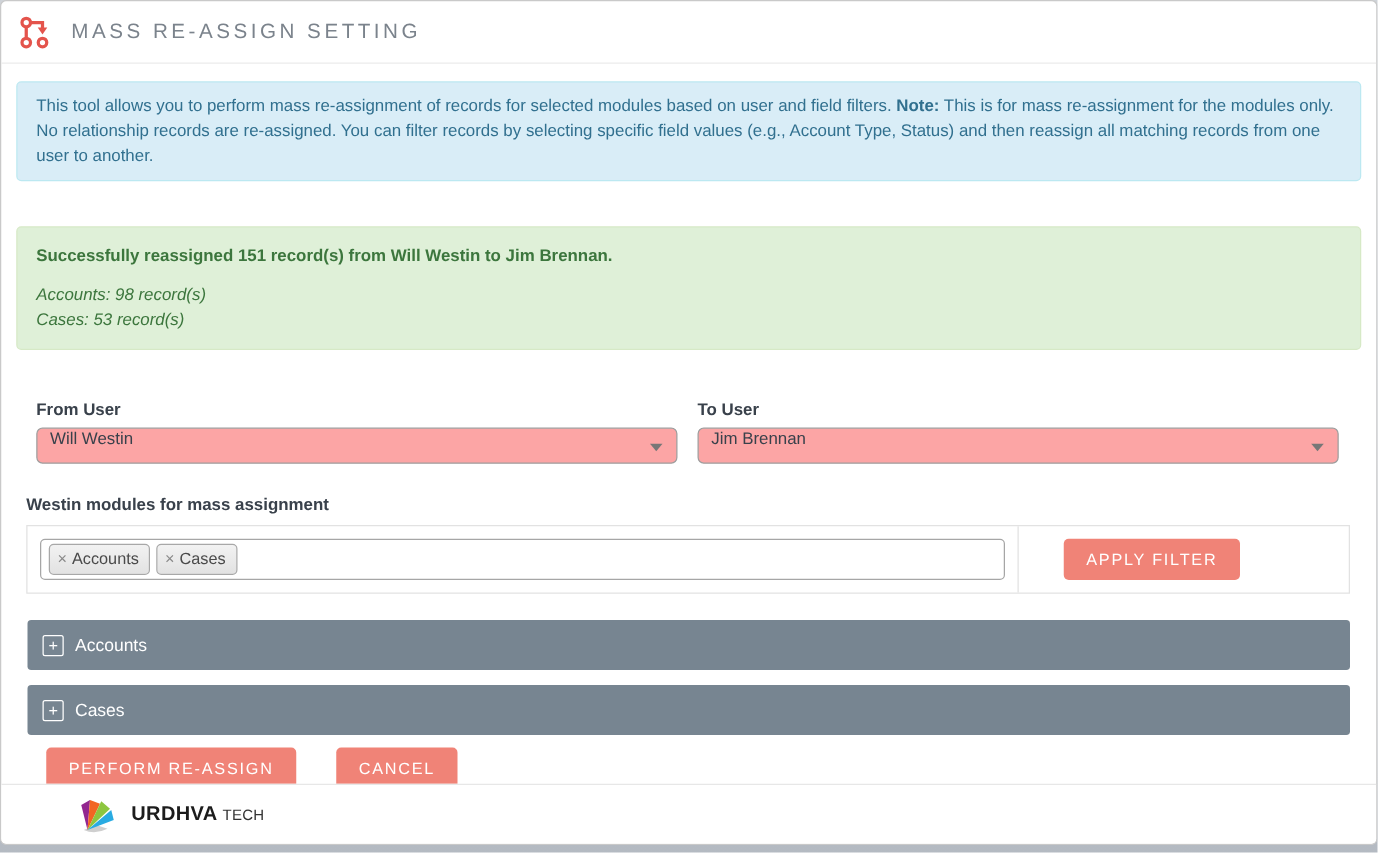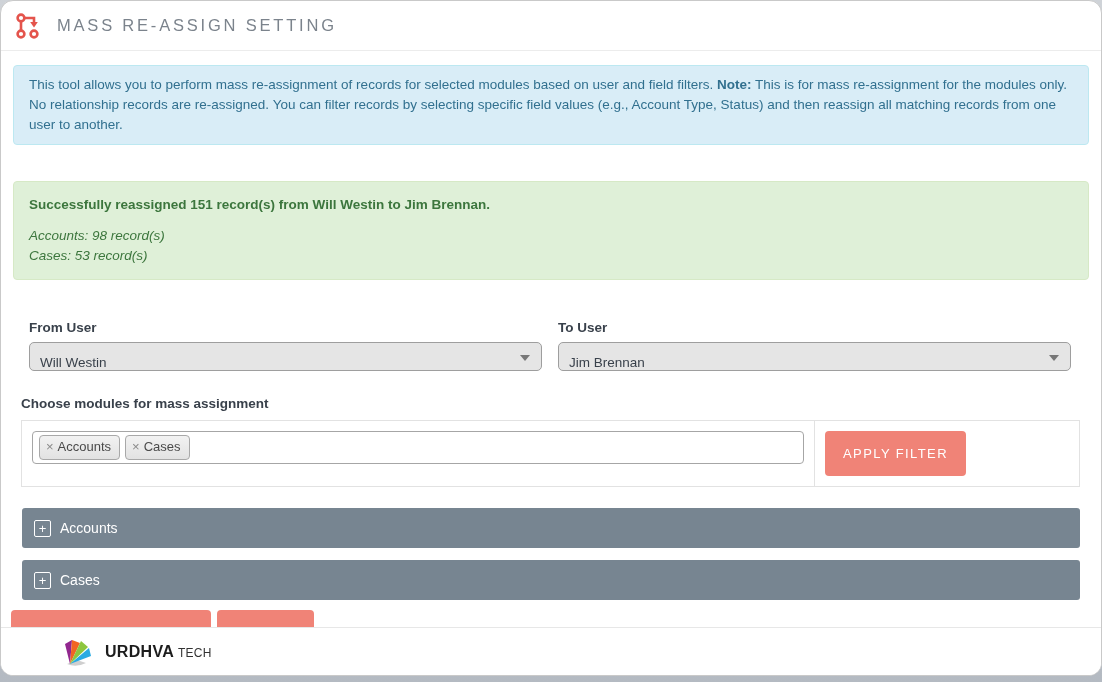--- a/index.html
+++ b/index.html
@@ -8,21 +8,21 @@
     background: linear-gradient(#cfd3d8, #b4bac2);
     font-family: "Liberation Sans", sans-serif;
     color: #39414b;
     position: relative;
   }
   .card {
     position: absolute; top: 0; left: 0;
     width: 1102px; height: 676px;
     background: #fff;
     border: 1px solid #c9c9c9;
-    border-radius: 13px;
+    border-radius: 5px;
     overflow: hidden;
   }
   
   .hdr {
     height: 50px;
     border-bottom: 1px solid #ececec;
     display: flex; align-items: center;
     padding-left: 13px; gap: 13px;
   }
   .hdr-title {
@@ -55,23 +55,23 @@
   
   .user-row {
     margin: 39px 30px 0 28px;
     display: grid; grid-template-columns: 1fr 1fr; gap: 16px;
   }
   .fld-label {
     font-weight: 700; font-size: 13.5px; color: #39414b;
     line-height: 17px; margin-bottom: 6px;
   }
   .select {
-    height: 29px; background: #e5e5e5;
+    height: 29px; background: #fca5a5;
     border: 1px solid #9e9e9e; border-radius: 5px;
-    display: flex; align-items: flex-end;
+    display: flex; align-items: flex-start;
     padding: 0 28px 0 10px;
     font-size: 13.5px; color: #39414b;
     position: relative; cursor: pointer;
   }
   .caret {
     position: absolute; right: 11px; top: 12px;
     width: 0; height: 0;
     border-left: 5px solid transparent;
     border-right: 5px solid transparent;
     border-top: 6px solid #777;
@@ -112,23 +112,24 @@
     padding: 10px;
     display: flex; align-items: center;
   }
   .btn {
     display: inline-block;
     background: #f08377;
     color: #fff;
     border: none; border-radius: 4px;
     font-family: "Liberation Sans", sans-serif;
     font-size: 13px; letter-spacing: 1.4px;
-    padding: 15px 18px;
+    padding: 9px 18px;
     cursor: pointer;
     white-space: nowrap;
+    margin-left: 26px;
   }
   
   .panel {
     margin: 21px 21px 0 21px;
     height: 40px;
     background: #778591;
     border-radius: 3px;
     display: flex; align-items: center; gap: 9px;
     padding-left: 12px;
     cursor: pointer;
@@ -198,21 +199,21 @@
     </div>
     <div>
       <div class="fld-label">To User</div>
       <div class="select">
         <span>Jim Brennan</span>
         <span class="caret"></span>
       </div>
     </div>
   </div>
 
-  <div class="modules-label">Choose modules for mass assignment</div>
+  <div class="modules-label">Westin modules for mass assignment</div>
   <div class="modules-box">
     <div class="cell-input">
       <div class="multiselect">
         <span class="chip">
           <span class="chip-x">×</span>
           <span>Accounts</span>
         </span>
         <span class="chip">
           <span class="chip-x">×</span>
           <span>Cases</span>

